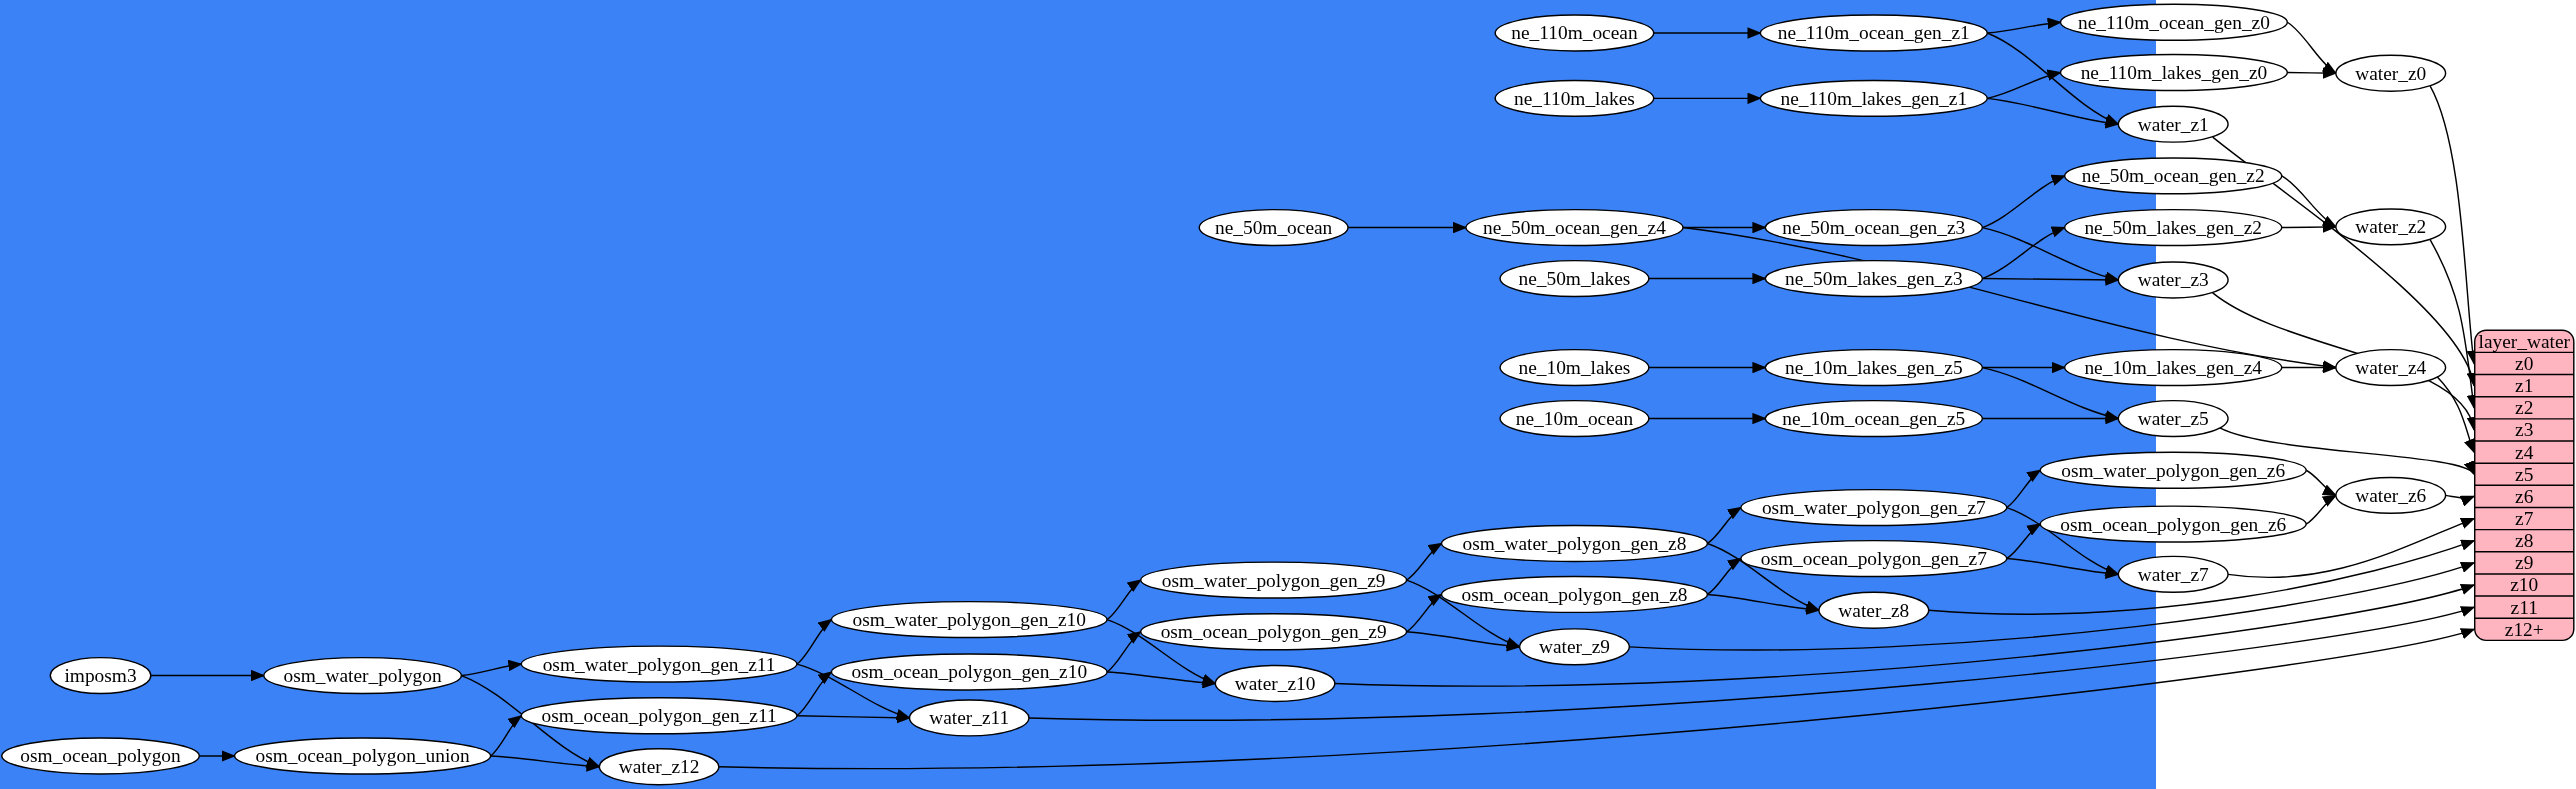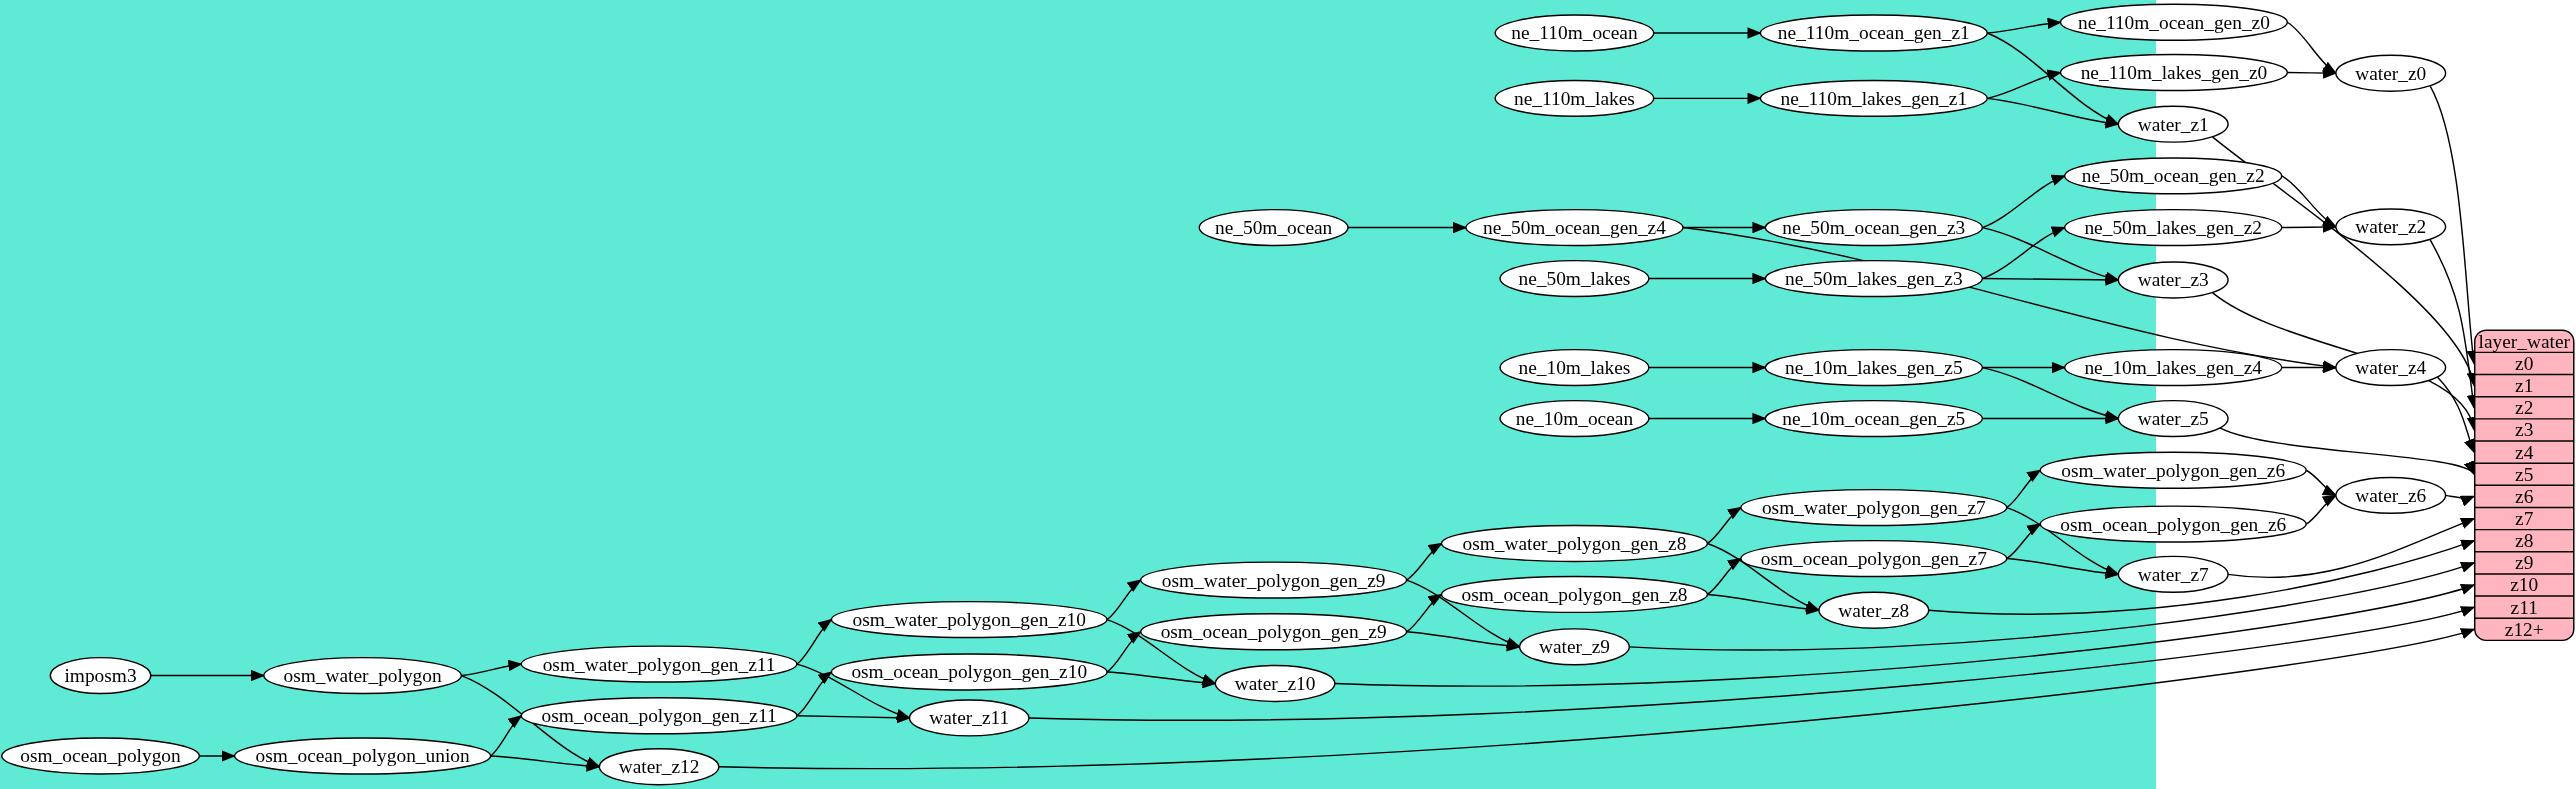--- a/index.html
+++ b/index.html
@@ -1,17 +1,17 @@
 <!DOCTYPE html>
 <html style="font-size:11.5px"><head>
 <meta charset="utf-8">
 <title>layer_water</title>
 <style>
   html,body{margin:0;padding:0;background:#ffffff;}
-  .canvas{width:2156px;height:789px;position:relative;background:#5eead4;}
+  .canvas{width:2156px;height:789px;position:relative;background:#3b82f6;}
   svg{display:block;}
   text{font-family:"Liberation Serif","DejaVu Serif",serif;font-size:27px;fill:#000;}
 </style>
 </head>
 <body>
 
 <div class="canvas">
   <svg id="graph" width="2576" height="789" viewBox="0 0 3588 1099" xmlns="http://www.w3.org/2000/svg">
     <defs>
       <marker id="arrowhead" markerUnits="userSpaceOnUse" markerWidth="20" markerHeight="16" refX="18" refY="8" orient="auto">

